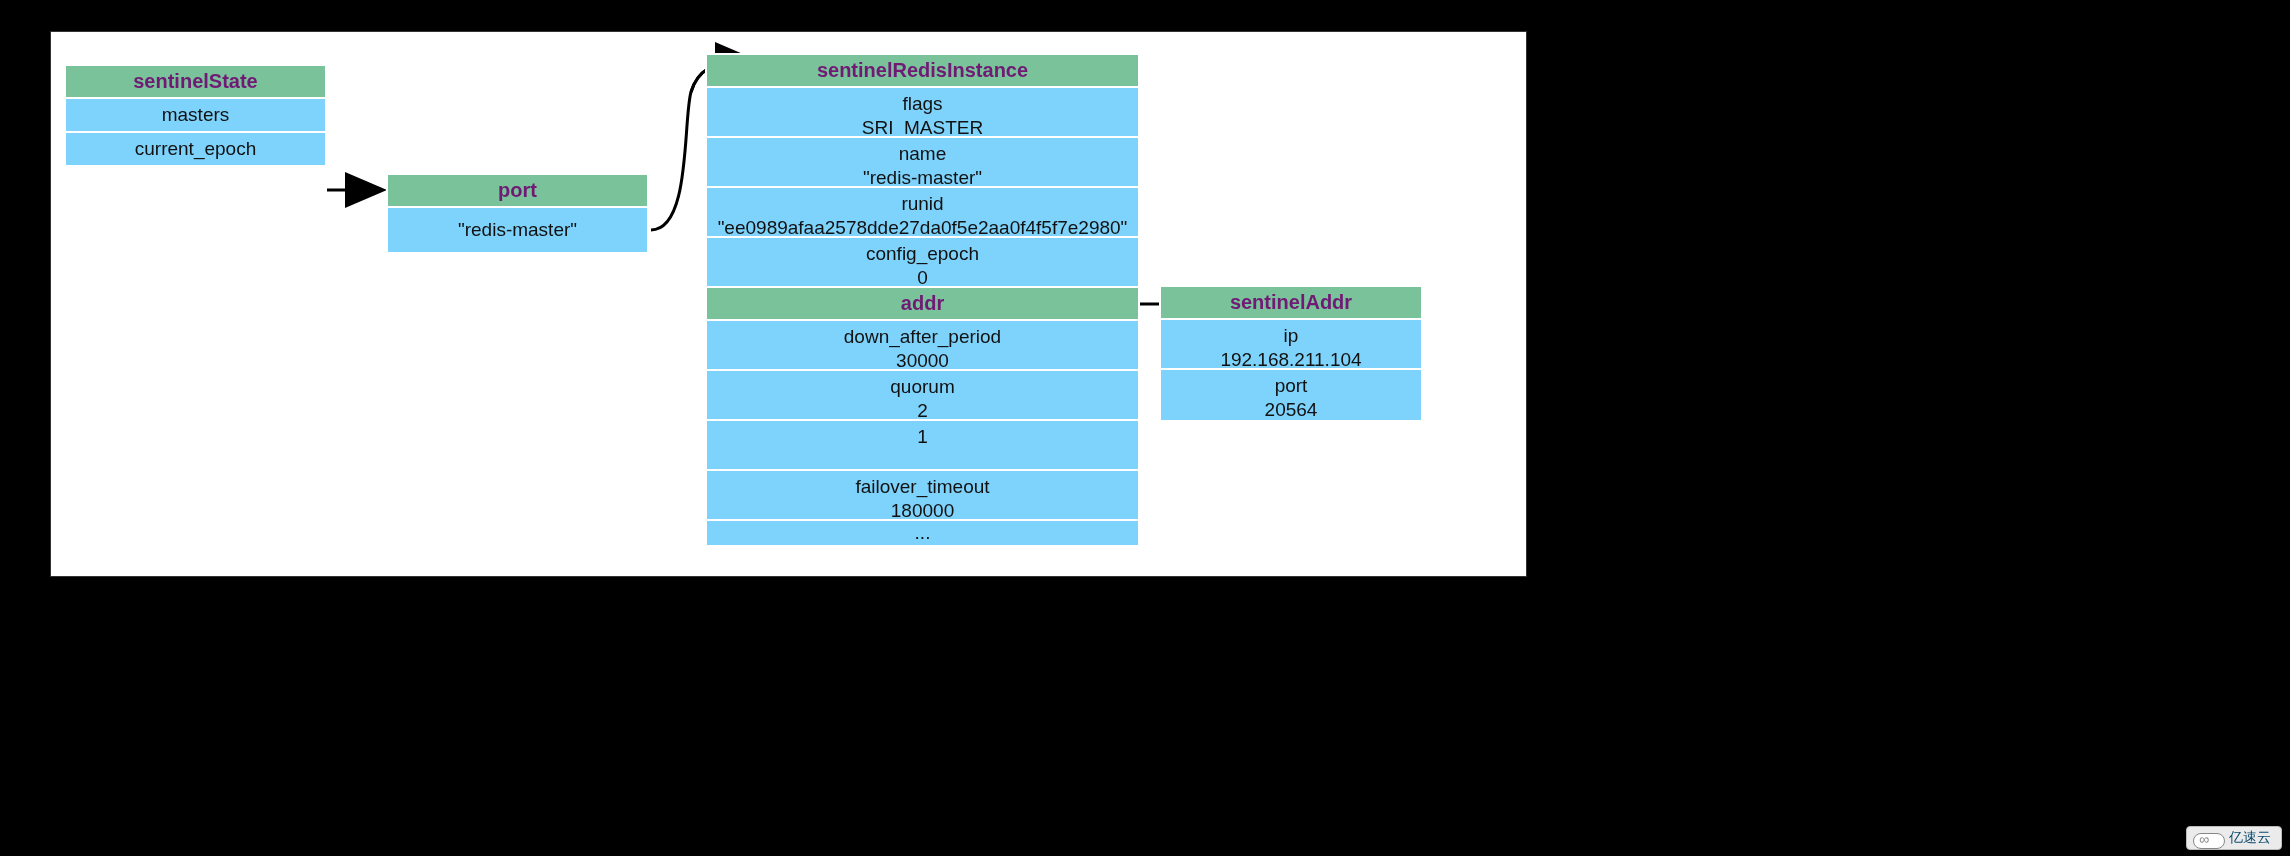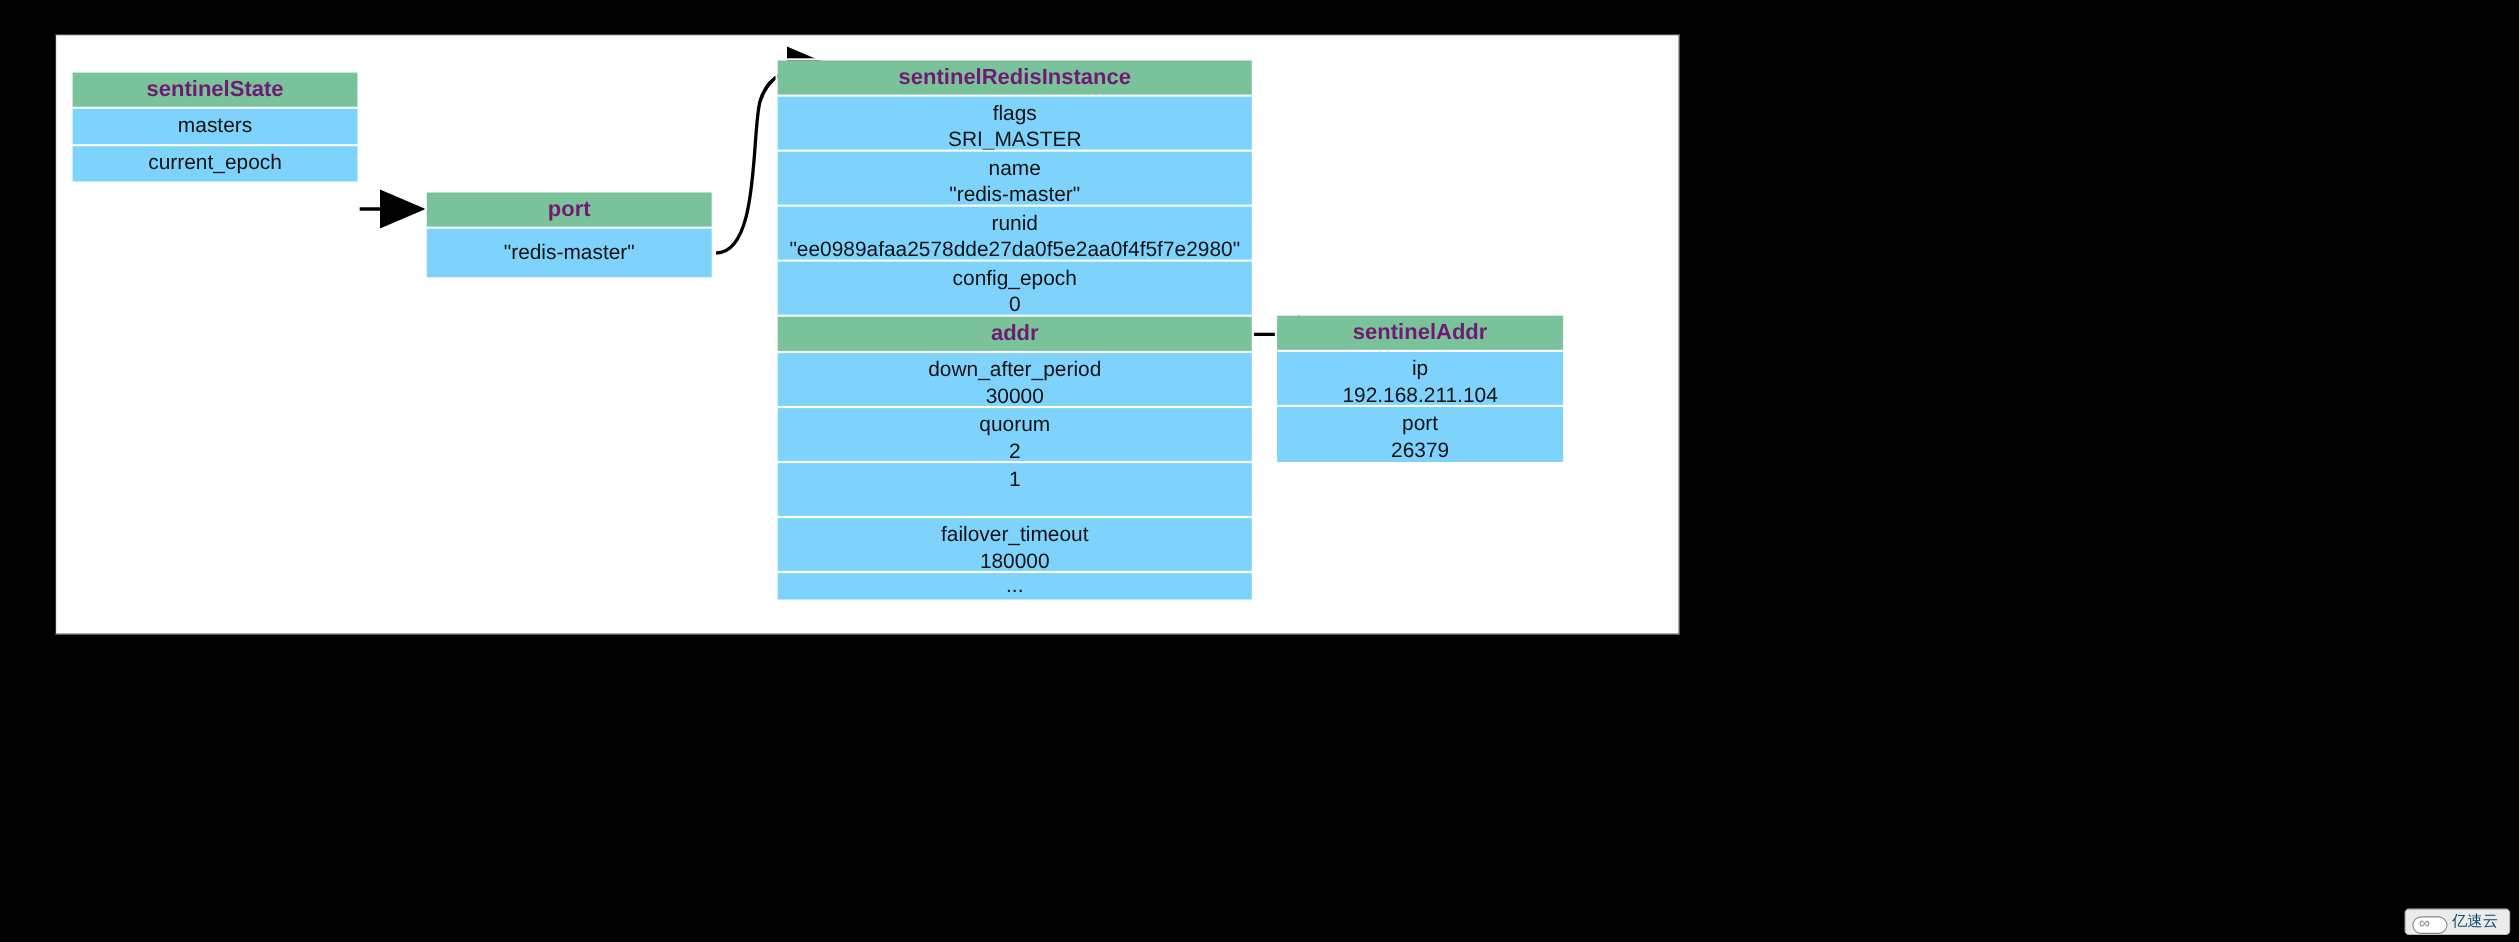--- a/index.html
+++ b/index.html
@@ -160,21 +160,21 @@
   </div>
 
   <div id="box-addr" class="box">
     <div class="header">sentinelAddr</div>
     <div class="row two">
       <span class="l1">ip</span>
       <span class="l2">192.168.211.104</span>
     </div>
     <div class="row two">
       <span class="l1">port</span>
-      <span class="l2">26379</span>
+      <span class="l2">20564</span>
     </div>
   </div>
 
 </div>
 
 <div class="watermark">
   <span class="cloud"></span>
   <span>亿速云</span>
 </div>
 

